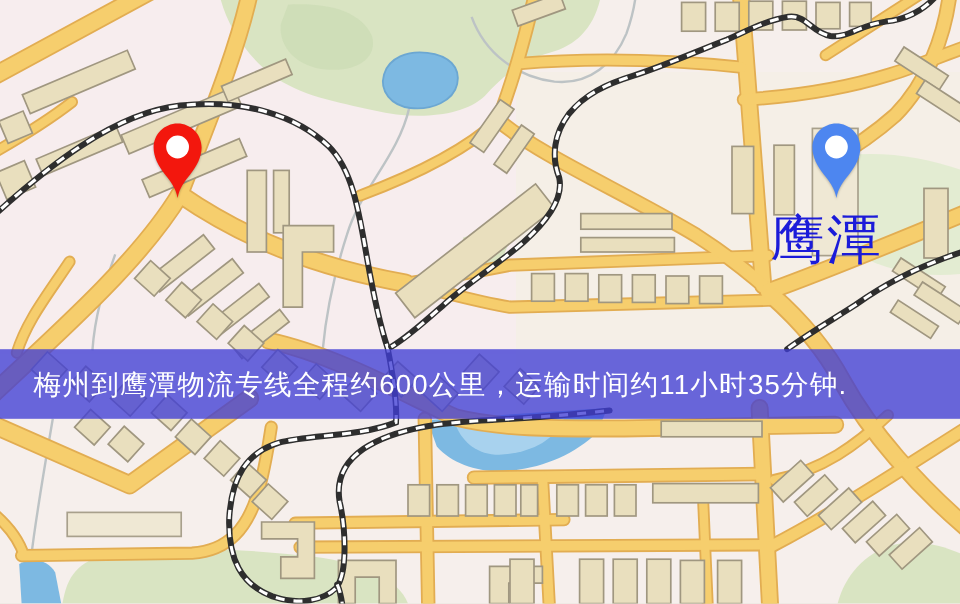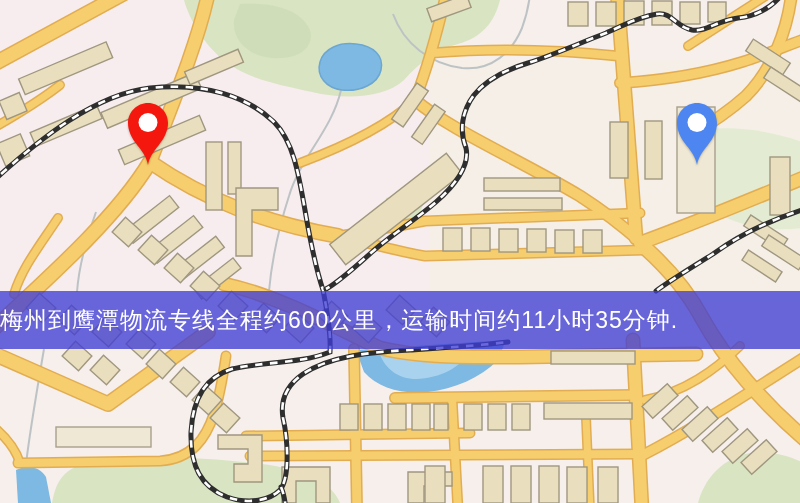--- a/index.html
+++ b/index.html
@@ -17,21 +17,21 @@
   .water{fill:#7db9e2;}
   .stream{fill:none;stroke:#bdc3c5;stroke-width:2;}
   .pin{position:absolute;width:52px;height:68px;}
   .pin svg{display:block;filter:drop-shadow(0 1px 1px rgba(0,0,0,.25));}
   .place-label{position:absolute;font-size:45px;line-height:1;font-weight:500;
                letter-spacing:2px;white-space:nowrap;}
   #origin-label{left:90px;top:179px;color:#e60d0d;}
   #dest-label{left:642px;top:177px;color:#1b1bd9;}
   #banner{position:absolute;left:0;top:291px;width:800px;height:58px;
           background:rgba(64,62,213,0.78);display:flex;align-items:center;}
-  #banner .txt{color:#ffffff;font-size:23px;letter-spacing:1px;
+  #banner .txt{color:#ffffff;font-size:23px;letter-spacing:1px;padding-left:28px;
                white-space:nowrap;}
 </style>
 </head>
 <body>
 
 <div id="stage">
 
   <svg class="map" width="800" height="503" viewBox="0 0 800 503">
     <defs>
       <path id="ra1" d="M-10,66 L130,-10"></path>
@@ -292,18 +292,19 @@
   </div>
 
   <div class="pin" style="left:671px;top:100px;">
     <svg width="52" height="68" viewBox="0 0 52 68">
       <path d="M26,3 C15,3 6,12 6,23 C6,31 10,38.5 15.5,45.5 C20,51 24.5,57 26,65 C27.5,57 32,51 36.5,45.5 C42,38.5 46,31 46,23 C46,12 37,3 26,3 Z" fill="#4d86f0"></path>
       <circle cx="26" cy="22.5" r="9.5" fill="#ffffff"></circle>
     </svg>
   </div>
 
 
+  <div id="dest-label" class="place-label">鹰潭</div>
 
   <div id="banner">
     <span class="txt">梅州到鹰潭物流专线全程约600公里，运输时间约11小时35分钟.</span>
   </div>
 
 </div>
 
 </body></html>

